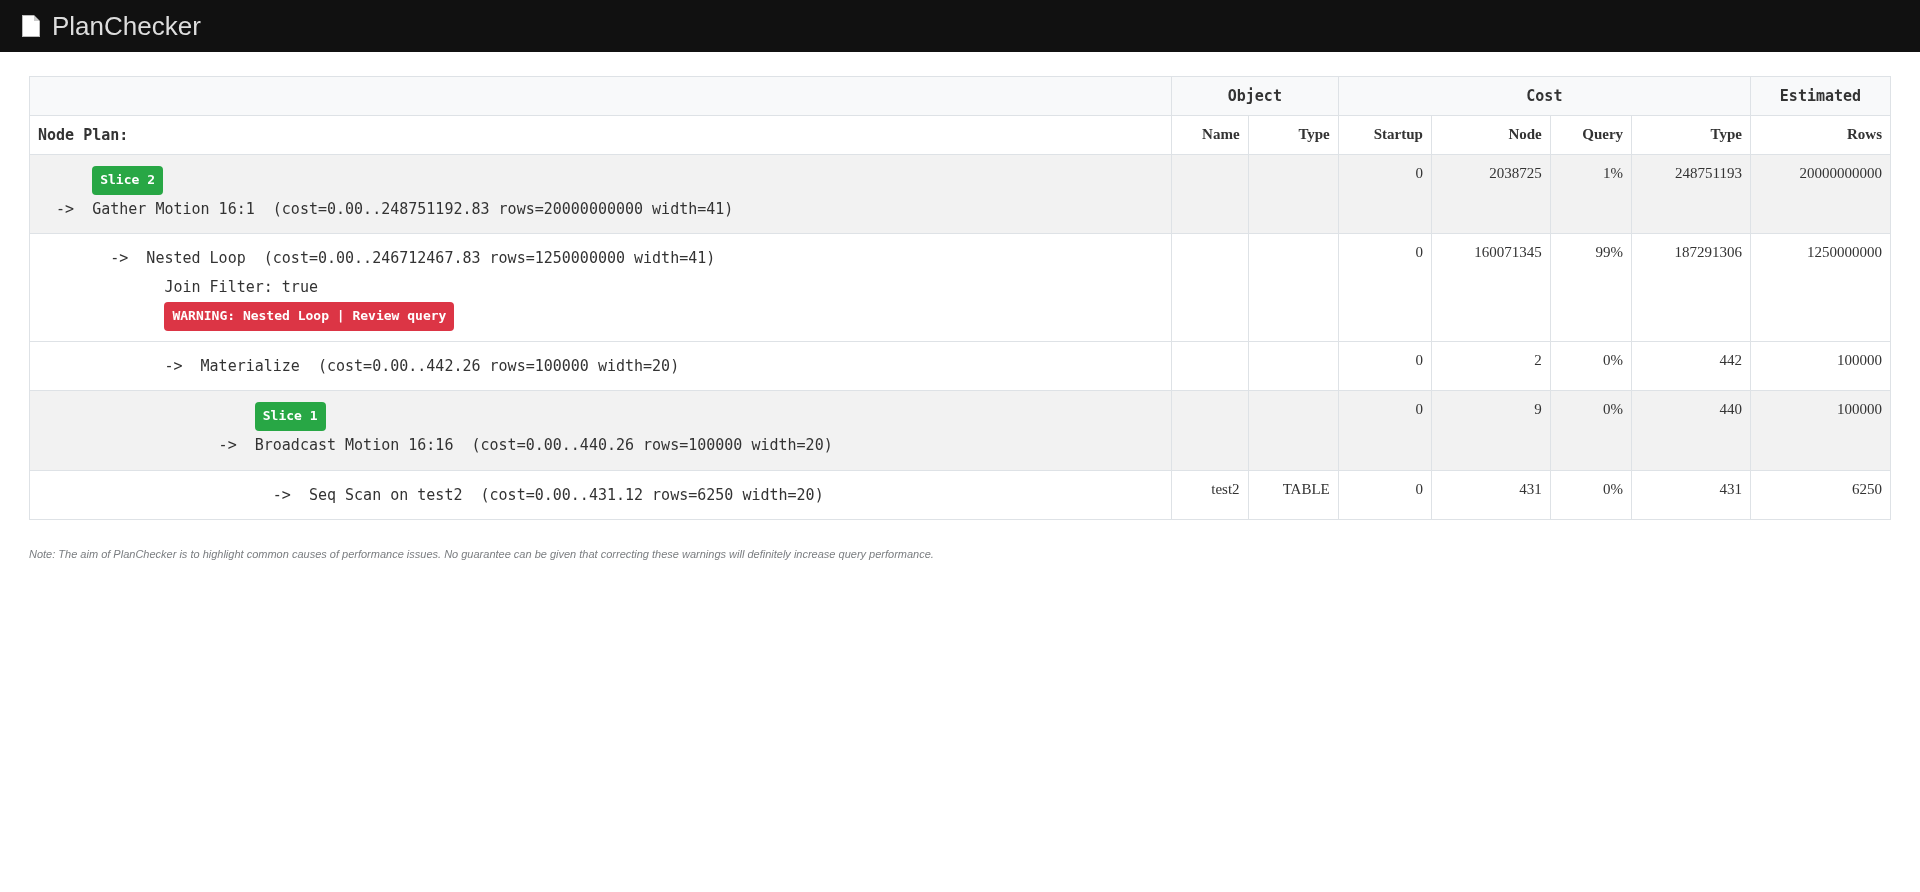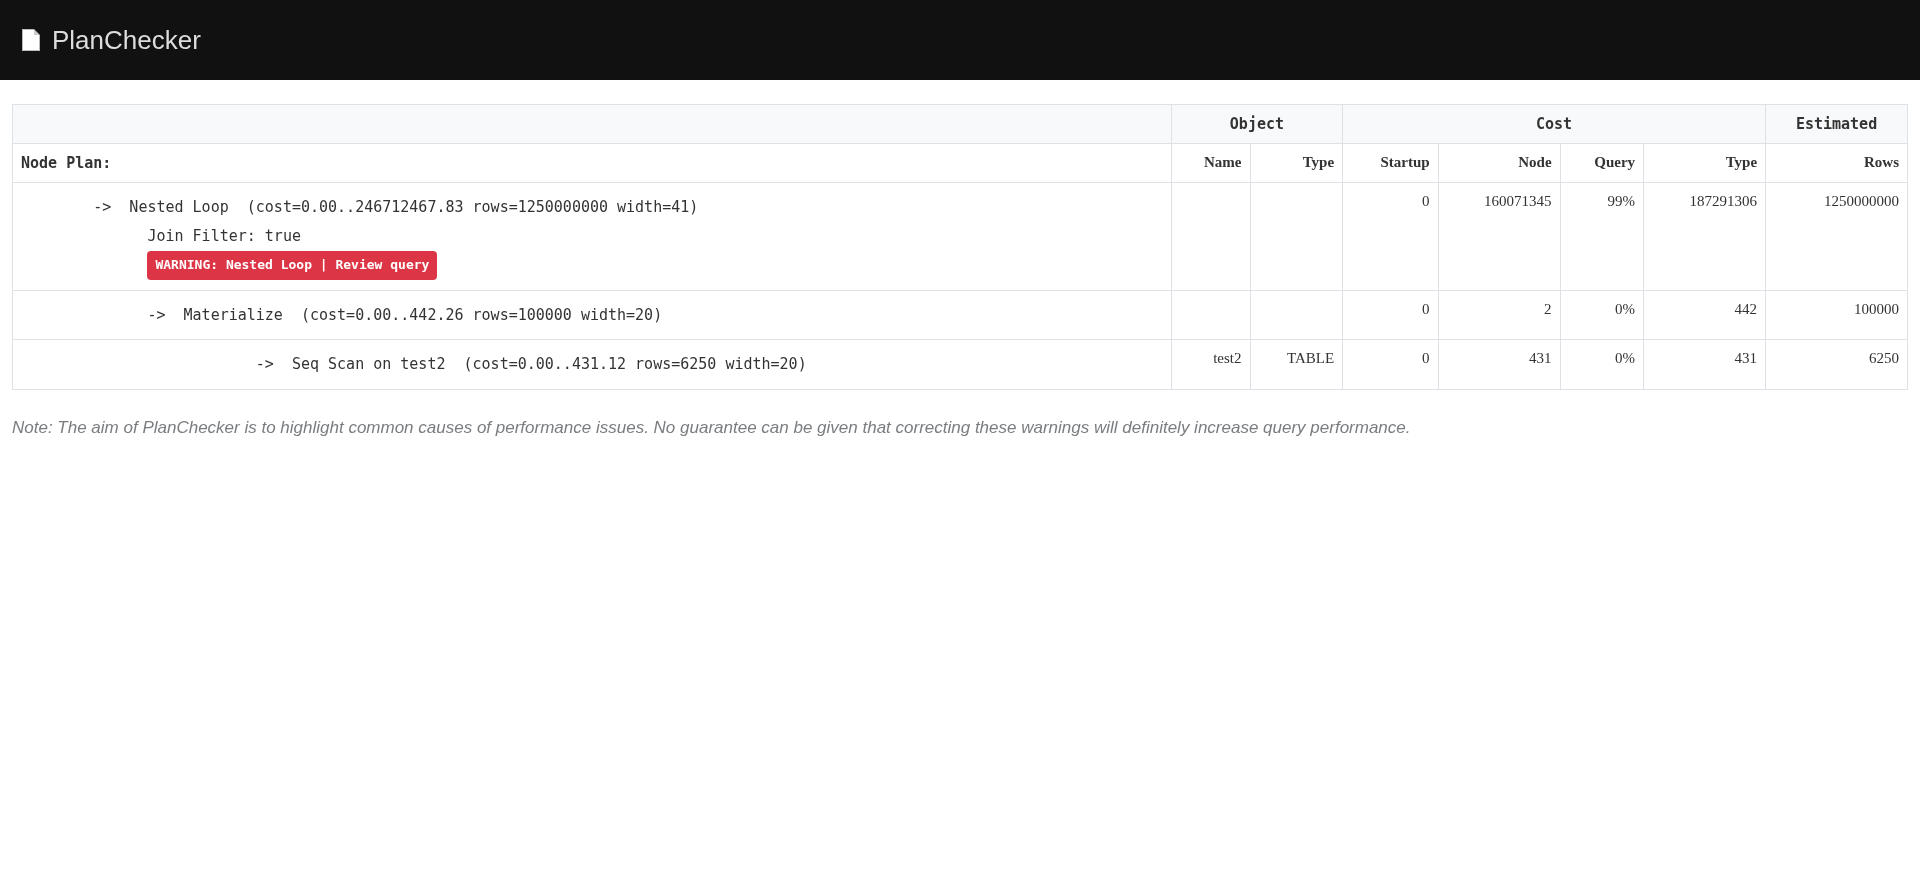--- a/index.html
+++ b/index.html
@@ -1,39 +1,39 @@
 <!DOCTYPE html>
 <html><head>
 <meta charset="utf-8">
 <style>
   * { box-sizing: border-box; margin: 0; padding: 0; }
   html, body { width: 100%; height: 100%; font-family: -apple-system, BlinkMacSystemFont, "Segoe UI", Helvetica, Arial, sans-serif; background: #fff; color: #333; }
   .navbar {
     background: #111;
     color: #ddd;
-    height: 80px;
+    height: 52px;
     display: flex;
     align-items: center;
     padding: 0 22px;
     gap: 12px;
   }
   .navbar .logo-icon {
     width: 18px; height: 22px;
     background: linear-gradient(#fff,#fff);
     border: 1px solid #bbb;
     position: relative;
   }
   .navbar .logo-icon::after {
     content:""; position:absolute; right:-1px; top:-1px;
     border-top:6px solid #111; border-left:6px solid #ccc;
     width:0;height:0;
   }
   .navbar a.brand { color:#ddd; text-decoration:none; font-size:26px; font-weight:400; }
 
-  .container { padding: 24px 12px; }
+  .container { padding: 24px 29px; }
 
   table.plan {
     width: 100%;
     border-collapse: collapse;
     font-family: ui-monospace, SFMono-Regular, Menlo, Consolas, monospace;
     font-size: 15px;
   }
   table.plan th, table.plan td {
     border: 1px solid #dee2e6;
     padding: 10px 8px;
@@ -54,21 +54,21 @@
     color: #fff;
     font-family: ui-monospace, SFMono-Regular, Menlo, Consolas, monospace;
   }
   .badge-green { background: #28a745; }
   .badge-red { background: #dc3545; }
 
   .footnote {
     margin-top: 28px;
     color: #7a7d80;
     font-style: italic;
-    font-size: 17px;
+    font-size: 11px;
     font-family: -apple-system, BlinkMacSystemFont, "Segoe UI", Helvetica, Arial, sans-serif;
   }
 </style>
 </head>
 <body>
 
 <div class="navbar">
   <span class="logo-icon"></span>
   <a href="#" class="brand">PlanChecker</a>
 </div>
@@ -87,20 +87,31 @@
         <th class="num">Name</th>
         <th class="num">Type</th>
         <th class="num">Startup</th>
         <th class="num">Node</th>
         <th class="num">Query</th>
         <th class="num">Type</th>
         <th class="num">Rows</th>
       </tr>
     </thead>
     <tbody id="plan-body">
+        <tr class="striped">
+          <td class="plan-cell">      <span class="badge badge-green">Slice 2</span>
+  -&gt;  Gather Motion 16:1  (cost=0.00..248751192.83 rows=20000000000 width=41)</td>
+          <td class="num"></td>
+          <td class="num"></td>
+          <td class="num">0</td>
+          <td class="num">2038725</td>
+          <td class="num">1%</td>
+          <td class="num">248751193</td>
+          <td class="num">20000000000</td>
+        </tr>
         <tr>
           <td class="plan-cell">        -&gt;  Nested Loop  (cost=0.00..246712467.83 rows=1250000000 width=41)
               Join Filter: true
               <span class="badge badge-red">WARNING: Nested Loop | Review query</span></td>
           <td class="num"></td>
           <td class="num"></td>
           <td class="num">0</td>
           <td class="num">160071345</td>
           <td class="num">99%</td>
           <td class="num">187291306</td>
@@ -109,20 +120,31 @@
         <tr>
           <td class="plan-cell">              -&gt;  Materialize  (cost=0.00..442.26 rows=100000 width=20)</td>
           <td class="num"></td>
           <td class="num"></td>
           <td class="num">0</td>
           <td class="num">2</td>
           <td class="num">0%</td>
           <td class="num">442</td>
           <td class="num">100000</td>
         </tr>
+        <tr class="striped">
+          <td class="plan-cell">                        <span class="badge badge-green">Slice 1</span>
+                    -&gt;  Broadcast Motion 16:16  (cost=0.00..440.26 rows=100000 width=20)</td>
+          <td class="num"></td>
+          <td class="num"></td>
+          <td class="num">0</td>
+          <td class="num">9</td>
+          <td class="num">0%</td>
+          <td class="num">440</td>
+          <td class="num">100000</td>
+        </tr>
         <tr>
           <td class="plan-cell">                          -&gt;  Seq Scan on test2  (cost=0.00..431.12 rows=6250 width=20)</td>
           <td class="num">test2</td>
           <td class="num">TABLE</td>
           <td class="num">0</td>
           <td class="num">431</td>
           <td class="num">0%</td>
           <td class="num">431</td>
           <td class="num">6250</td>
         </tr>

